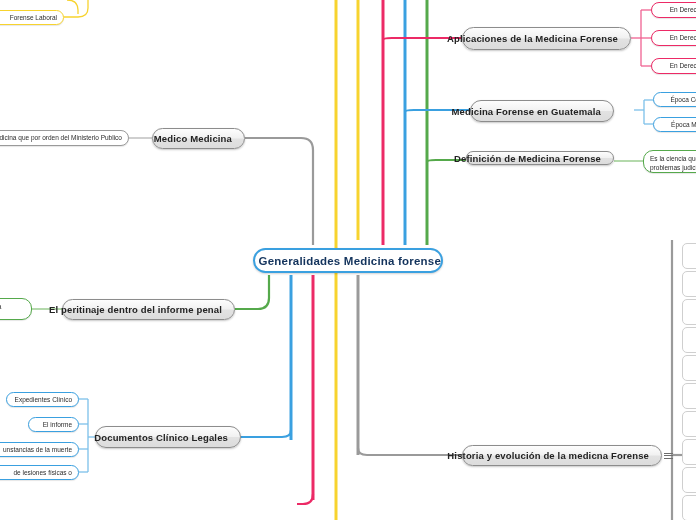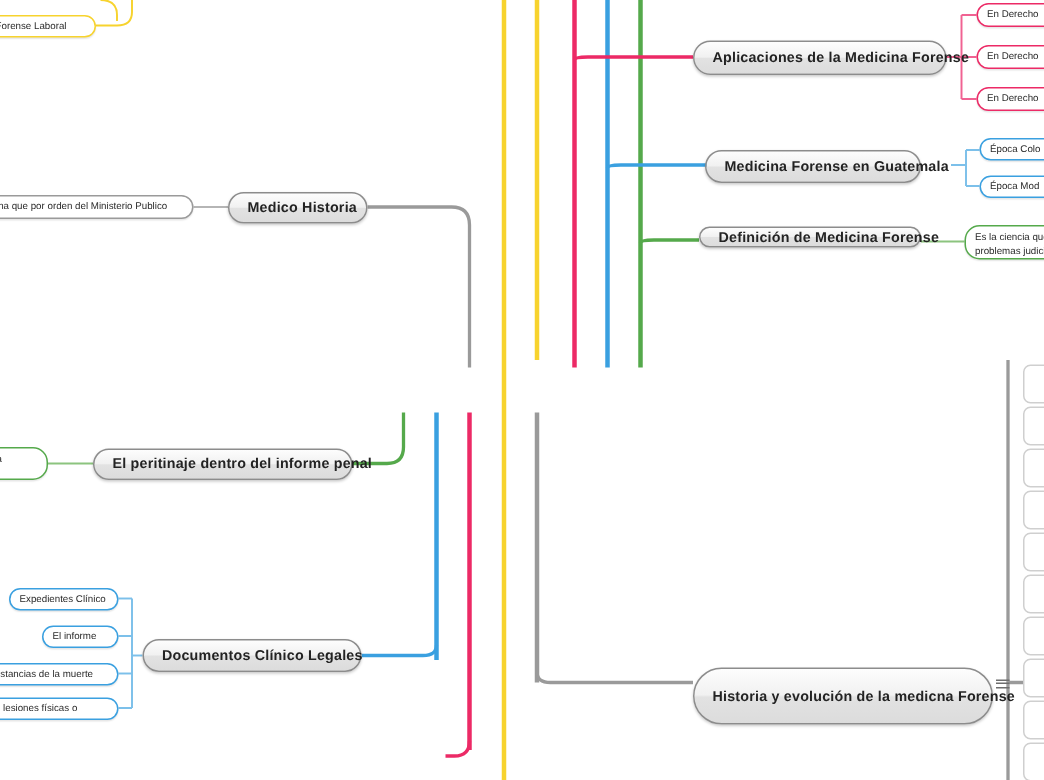--- a/index.html
+++ b/index.html
@@ -24,21 +24,21 @@
     top: 0;
     width: 696px;
     height: 520px;
     pointer-events: none;
   }
   .node {
     position: absolute;
     box-sizing: border-box;
     display: flex;
     align-items: center;
-    justify-content: flex-start;
+    justify-content: flex-end;
     text-align: center;
     border-radius: 999px;
     white-space: nowrap;
     z-index: 5;
   }
 
   
   .node-root {
     background: #ffffff;
     border: 2px solid #3aa0e0;
@@ -188,46 +188,49 @@
   <div class="ghost-node" style="left:682px; top:271px; width:24px; height:26px;"></div>
   <div class="ghost-node" style="left:682px; top:299px; width:24px; height:26px;"></div>
   <div class="ghost-node" style="left:682px; top:327px; width:24px; height:26px;"></div>
   <div class="ghost-node" style="left:682px; top:355px; width:24px; height:26px;"></div>
   <div class="ghost-node" style="left:682px; top:383px; width:24px; height:26px;"></div>
   <div class="ghost-node" style="left:682px; top:411px; width:24px; height:26px;"></div>
   <div class="ghost-node" style="left:682px; top:439px; width:24px; height:26px;"></div>
   <div class="ghost-node" style="left:682px; top:467px; width:24px; height:26px;"></div>
   <div class="ghost-node" style="left:682px; top:495px; width:24px; height:26px;"></div>
 
+  <div class="node node-root" style="left:253px; top:248px; width:190px; height:25px;">
+    <span>Generalidades Medicina forense</span>
+  </div>
 
   <div class="node node-main" style="left:462px; top:27px; width:169px; height:23px;">
     <span>Aplicaciones de la Medicina Forense</span>
   </div>
 
   <div class="node node-main" style="left:470px; top:100px; width:144px; height:22px;">
     <span>Medicina Forense en Guatemala</span>
   </div>
 
   <div class="node node-main" style="left:466px; top:151px; width:148px; height:14px;">
     <span>Definición de Medicina Forense</span>
   </div>
 
   <div class="node node-main" style="left:152px; top:128px; width:93px; height:21px;">
-    <span>Medico Historia</span>
+    <span>Medico Medicina</span>
   </div>
 
   <div class="node node-main" style="left:62px; top:299px; width:173px; height:21px;">
     <span>El peritinaje dentro del informe penal</span>
   </div>
 
   <div class="node node-main" style="left:95px; top:426px; width:146px; height:22px;">
     <span>Documentos Clínico Legales</span>
   </div>
 
-  <div class="node node-main" style="left:462px; top:445px; width:200px; height:38px;">
+  <div class="node node-main" style="left:462px; top:445px; width:200px; height:21px;">
     <span>Historia y evolución de la medicna Forense</span>
   </div>
 
   <div class="collapse-handle" style="left:664px; top:451px;">
     <i></i>
       <i></i>
       <i></i>
   </div>
 
 

